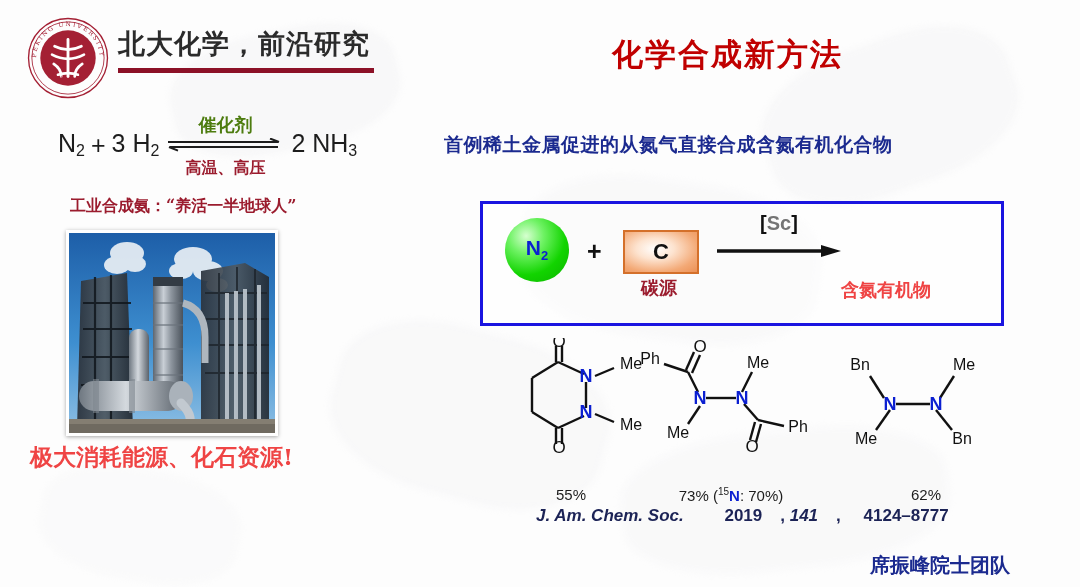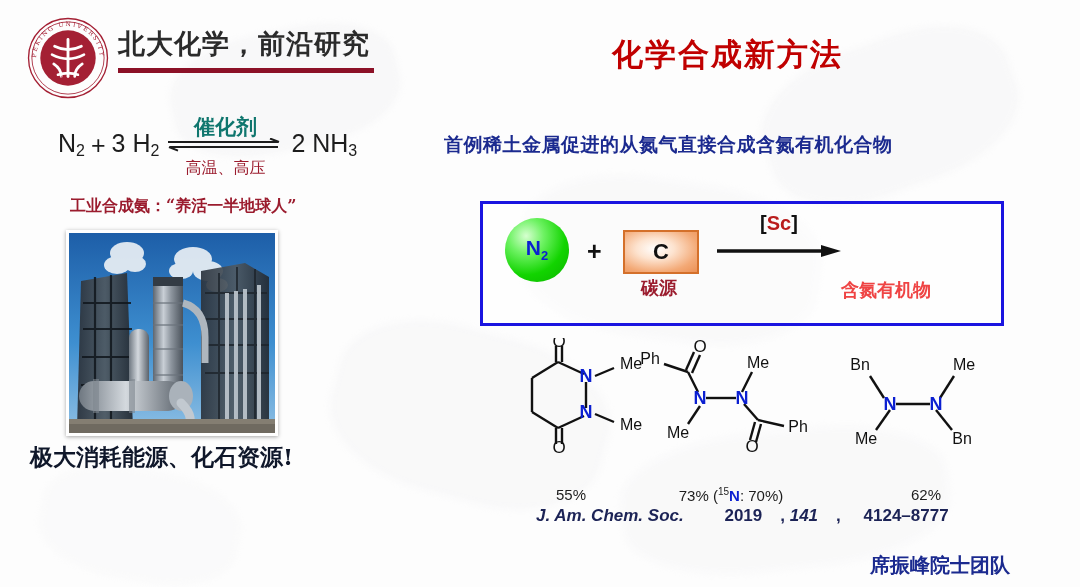--- a/index.html
+++ b/index.html
@@ -20,35 +20,35 @@
     letter-spacing:1px;font-family:"DejaVu Serif","Liberation Serif",serif;font-weight:600;white-space:nowrap;}
   .hdr-rule{position:absolute;left:118px;top:68px;width:256px;height:5px;background:#8c1127;}
 
   
   .eq{position:absolute;left:58px;top:118px;display:flex;align-items:center;
       font-size:25px;color:#1d1d1d;white-space:nowrap;}
   .eq sub{font-size:16px;vertical-align:-.28em;}
   .eq .sp{display:inline-block;width:6px;}
   .arrowbox{position:relative;width:118px;height:54px;margin:0 7px;}
   .arrowbox .above{position:absolute;top:-5px;left:50%;transform:translateX(-50%);
-      font-size:21px;color:#0f766e;white-space:nowrap;
+      font-size:18px;color:#4d7c0f;white-space:nowrap;
       font-family:"DejaVu Serif","Liberation Serif",serif;font-weight:700;}
   .arrowbox .below{position:absolute;bottom:-7px;left:50%;transform:translateX(-50%);
       font-size:16px;color:#9b1c2e;white-space:nowrap;
-      font-family:"DejaVu Serif","Liberation Serif",serif;font-weight:400;text-align:center;}
+      font-family:"DejaVu Serif","Liberation Serif",serif;font-weight:700;text-align:center;}
   .arrowbox .eqarrow{position:absolute;top:20px;left:0;width:118px;height:14px;}
 
   .ind-note{position:absolute;left:70px;top:196px;font-size:16px;color:#9b1c2e;
       font-family:"DejaVu Serif","Liberation Serif",serif;font-weight:700;white-space:nowrap;}
 
   .photo{position:absolute;left:66px;top:230px;width:206px;height:200px;
       border:3px solid #ffffff;box-shadow:0 1px 4px rgba(0,0,0,.35);overflow:hidden;background:#27486d;}
   .photo svg{display:block;width:100%;height:100%;}
 
-  .warn{position:absolute;left:30px;top:442px;font-size:23px;color:#0f172a;
+  .warn{position:absolute;left:30px;top:442px;font-size:23px;color:#ef4444;
       font-family:"DejaVu Serif","Liberation Serif",serif;font-weight:700;white-space:nowrap;}
   .sol1{position:absolute;left:30px;top:498px;font-size:22px;color:#1b2a8f;
       font-family:"DejaVu Serif","Liberation Serif",serif;font-weight:700;white-space:nowrap;}
   .sol2{position:absolute;left:30px;top:531px;font-size:22px;color:#1b2a8f;
       font-family:"DejaVu Serif","Liberation Serif",serif;font-weight:700;white-space:nowrap;}
 
   
   .big-title{position:absolute;left:612px;top:34px;font-size:31px;color:#c00000;
       font-family:"DejaVu Serif","Liberation Serif",serif;font-weight:700;
       letter-spacing:2px;white-space:nowrap;}
@@ -71,21 +71,21 @@
   .cbox{position:absolute;left:140px;top:26px;width:72px;height:40px;
       border:2px solid #d4702a;
       background:radial-gradient(ellipse at 42% 42%,#ffffff 0%,#fde3cf 32%,#f3a976 72%,#ec9155 100%);
       display:flex;align-items:center;justify-content:center;}
   .cbox span{font-size:22px;font-weight:700;color:#111;}
   .clabel{position:absolute;left:140px;top:72px;width:72px;text-align:center;
       font-size:18px;color:#9b1c2e;font-family:"DejaVu Serif","Liberation Serif",serif;font-weight:700;}
 
   .sc{position:absolute;left:236px;top:8px;width:120px;text-align:center;
       font-size:20px;font-weight:700;color:#111;white-space:nowrap;}
-  .sc b{color:#b91c1c;}
+  .sc b{color:#737373;}
   .rxn-arrow{position:absolute;left:232px;top:40px;width:128px;height:14px;}
 
   .ncbox{position:absolute;left:372px;top:18px;width:114px;height:54px;
       border:3px solid #22dd22;border-radius:14px;background:rgba(255,255,255,.65);
       display:flex;align-items:center;justify-content:center;}
   .ncbox span{font-size:22px;font-weight:700;color:#111;letter-spacing:1px;}
   .ncbox span i{font-style:normal;color:#0b1fd1;}
   .nclabel{position:absolute;left:358px;top:74px;width:142px;text-align:left;
       font-size:18px;color:#ef4444;font-family:"DejaVu Serif","Liberation Serif",serif;font-weight:700;}
 

